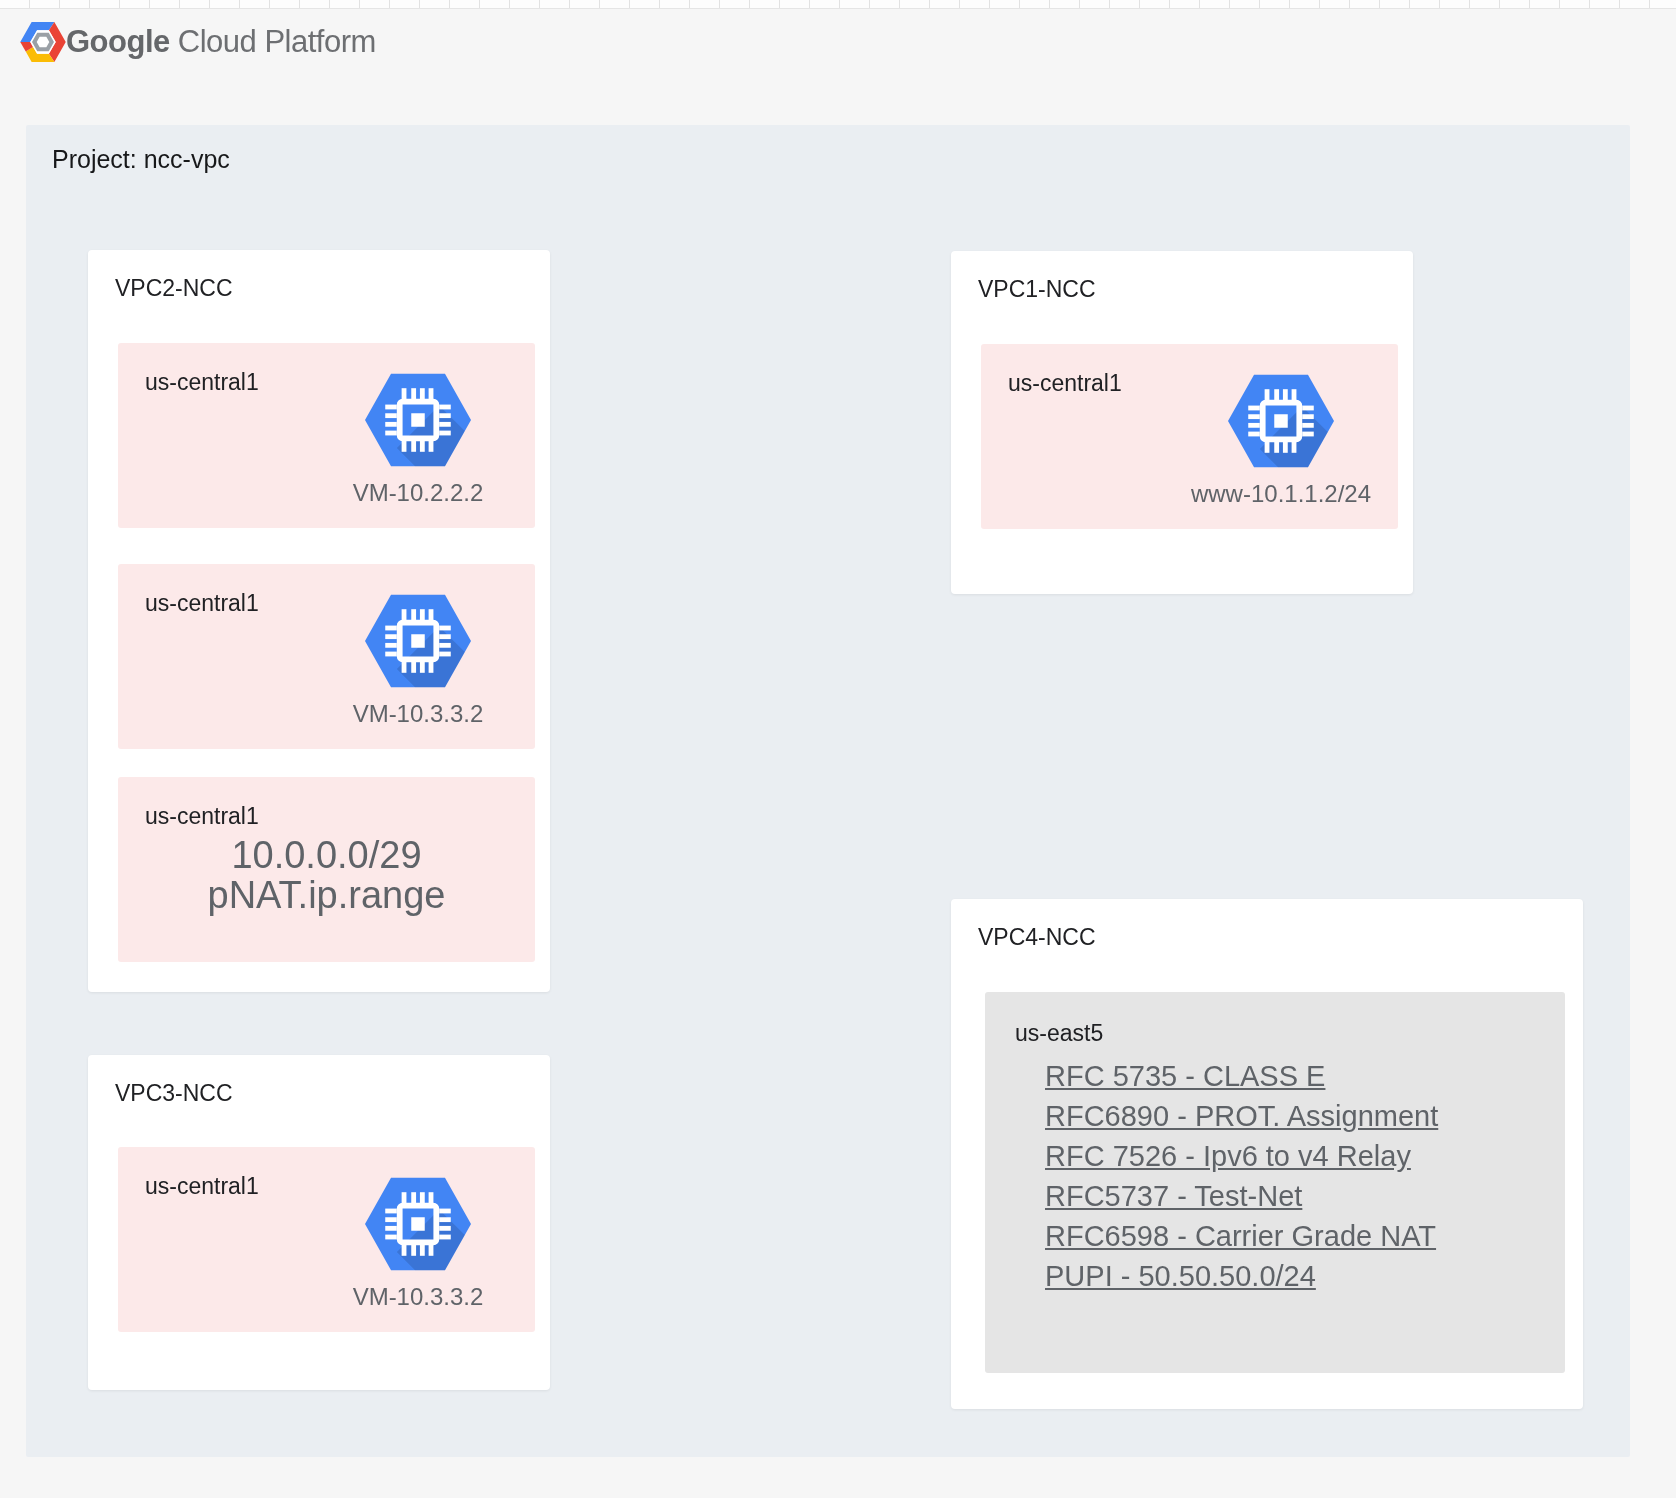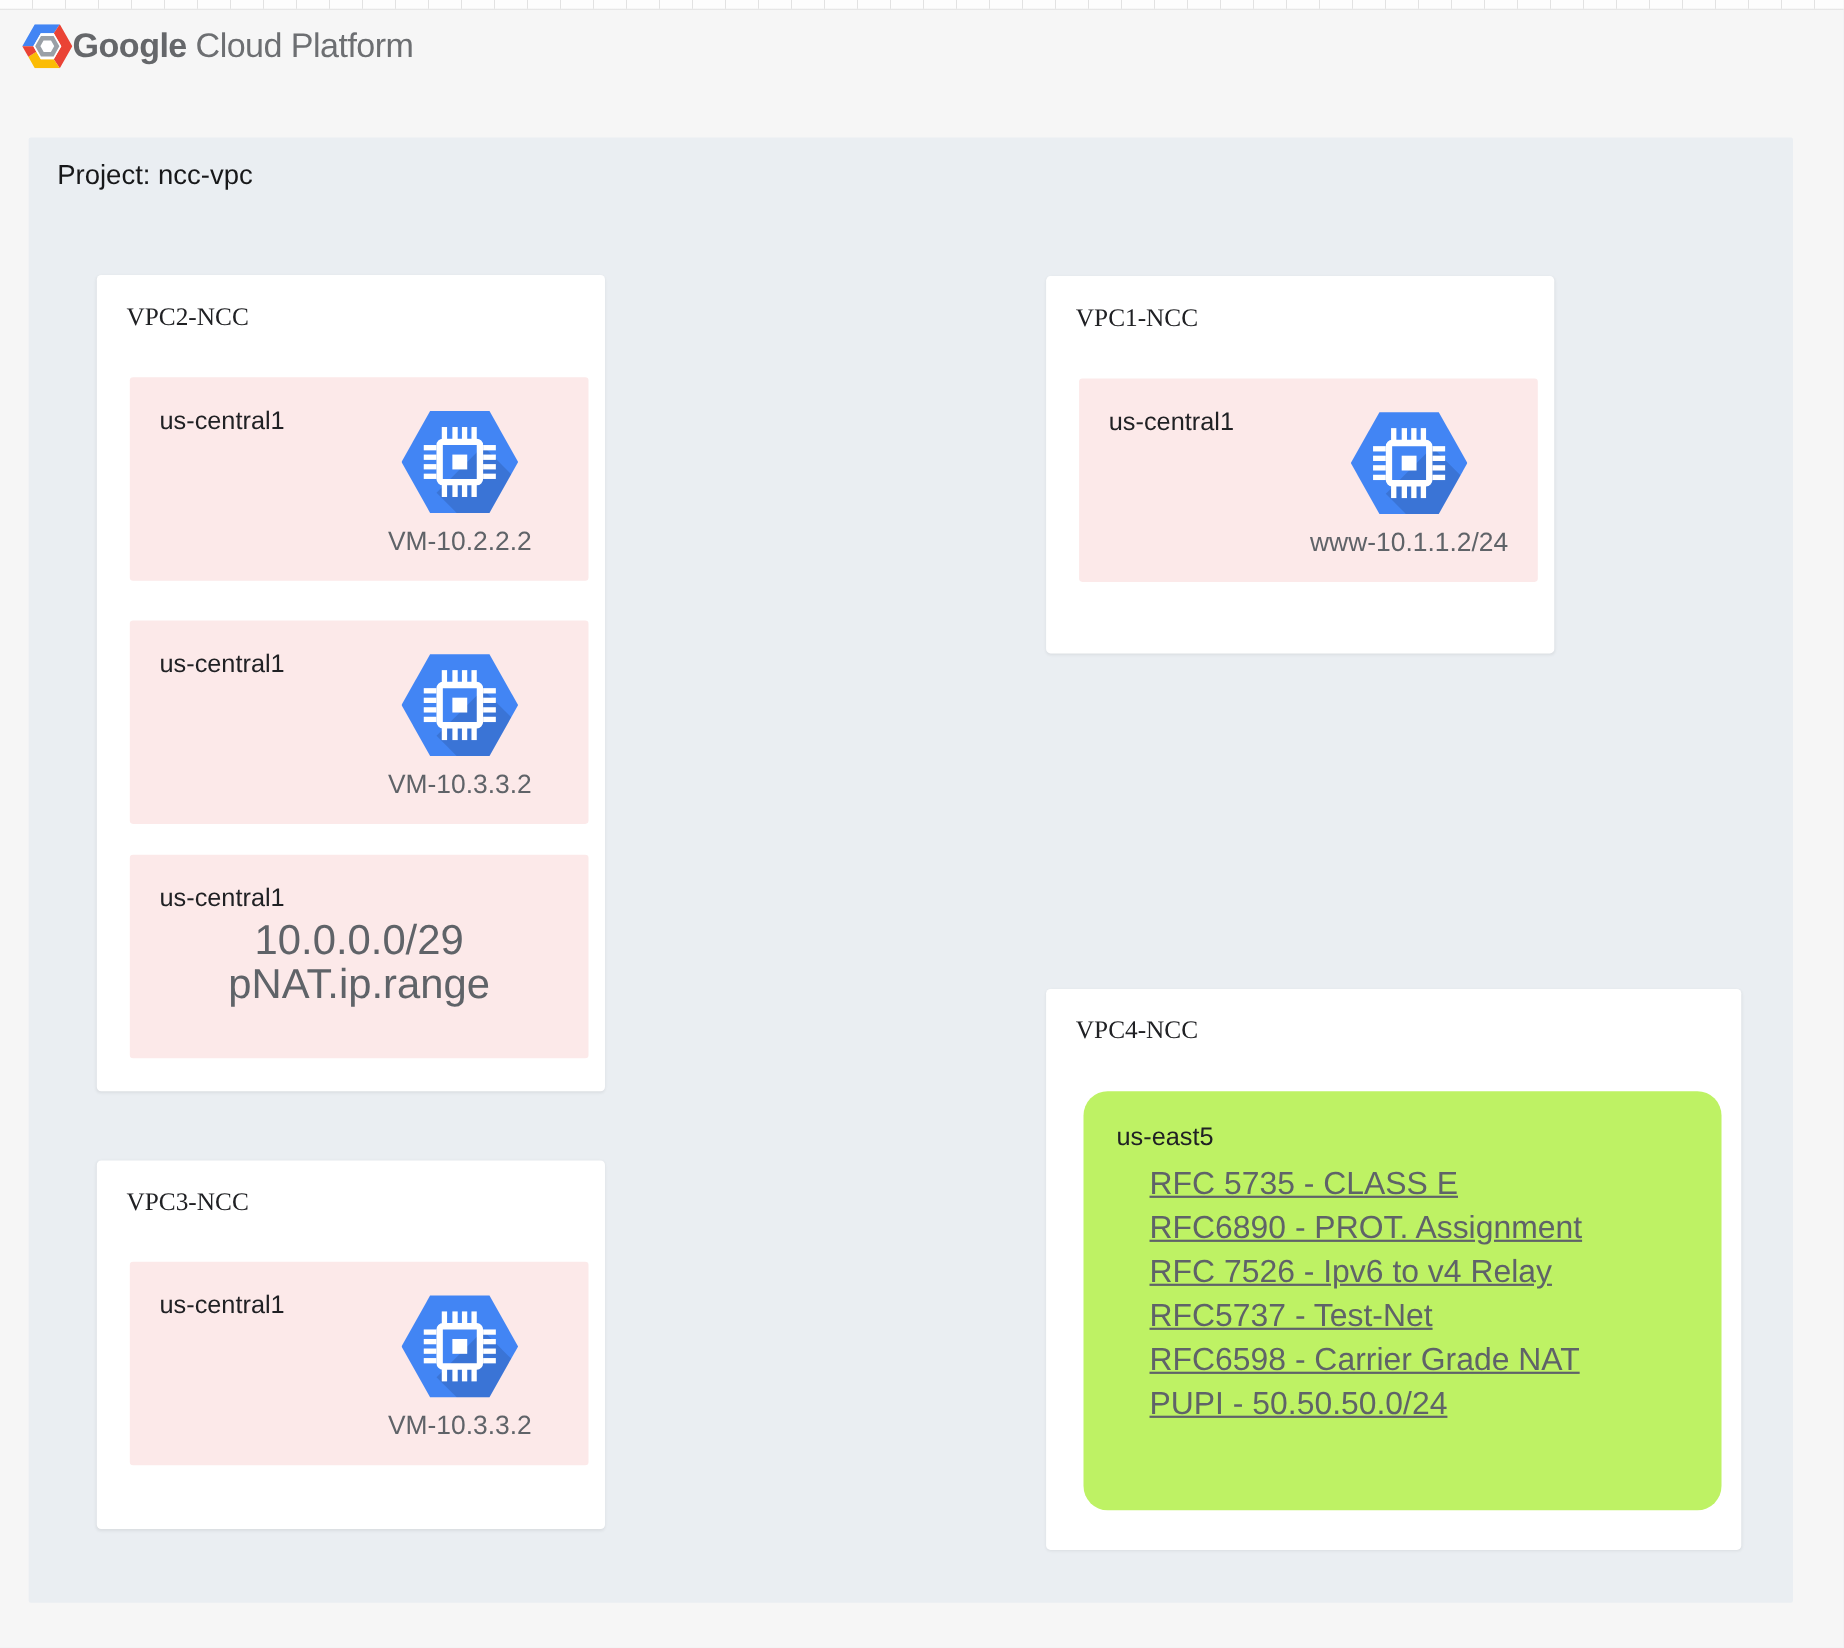--- a/index.html
+++ b/index.html
@@ -34,25 +34,25 @@
   .vpc{
     position:absolute;background:#ffffff;border-radius:4px;
     box-shadow:0 1px 3px rgba(0,0,0,0.07);
   }
   #vpc2{left:62px;top:125px;width:462px;height:742px;}
   #vpc3{left:62px;top:930px;width:462px;height:335px;}
   #vpc1{left:925px;top:126px;width:462px;height:343px;}
   #vpc4{left:925px;top:774px;width:632px;height:510px;}
   .vpc-title{
     position:absolute;left:27px;top:25px;
-    font-size:23px;color:#202124;font-family:Liberation Serif, serif;
+    font-size:23px;color:#202124;
   }
   .subnet{position:absolute;border-radius:3px;padding-left:15px;}
   .subnet.pink{left:30px;width:402px;height:185px;background:#fce9e9;}
-  .subnet.blue{left:34px;top:93px;width:565px;height:381px;background:#bef264;border-radius:22px;}
+  .subnet.blue{left:34px;top:93px;width:565px;height:381px;background:#e5e5e5;}
   .region-label{
     position:absolute;left:27px;top:26px;
     font-size:23px;color:#202124;
   }
   .vm-icon{position:absolute;left:247px;top:30px;width:106px;height:94px;}
   .vm-caption{
     position:absolute;left:140px;top:136px;width:320px;
     text-align:center;font-size:24px;color:#5f6368;
   }
   .cidr-lines{

